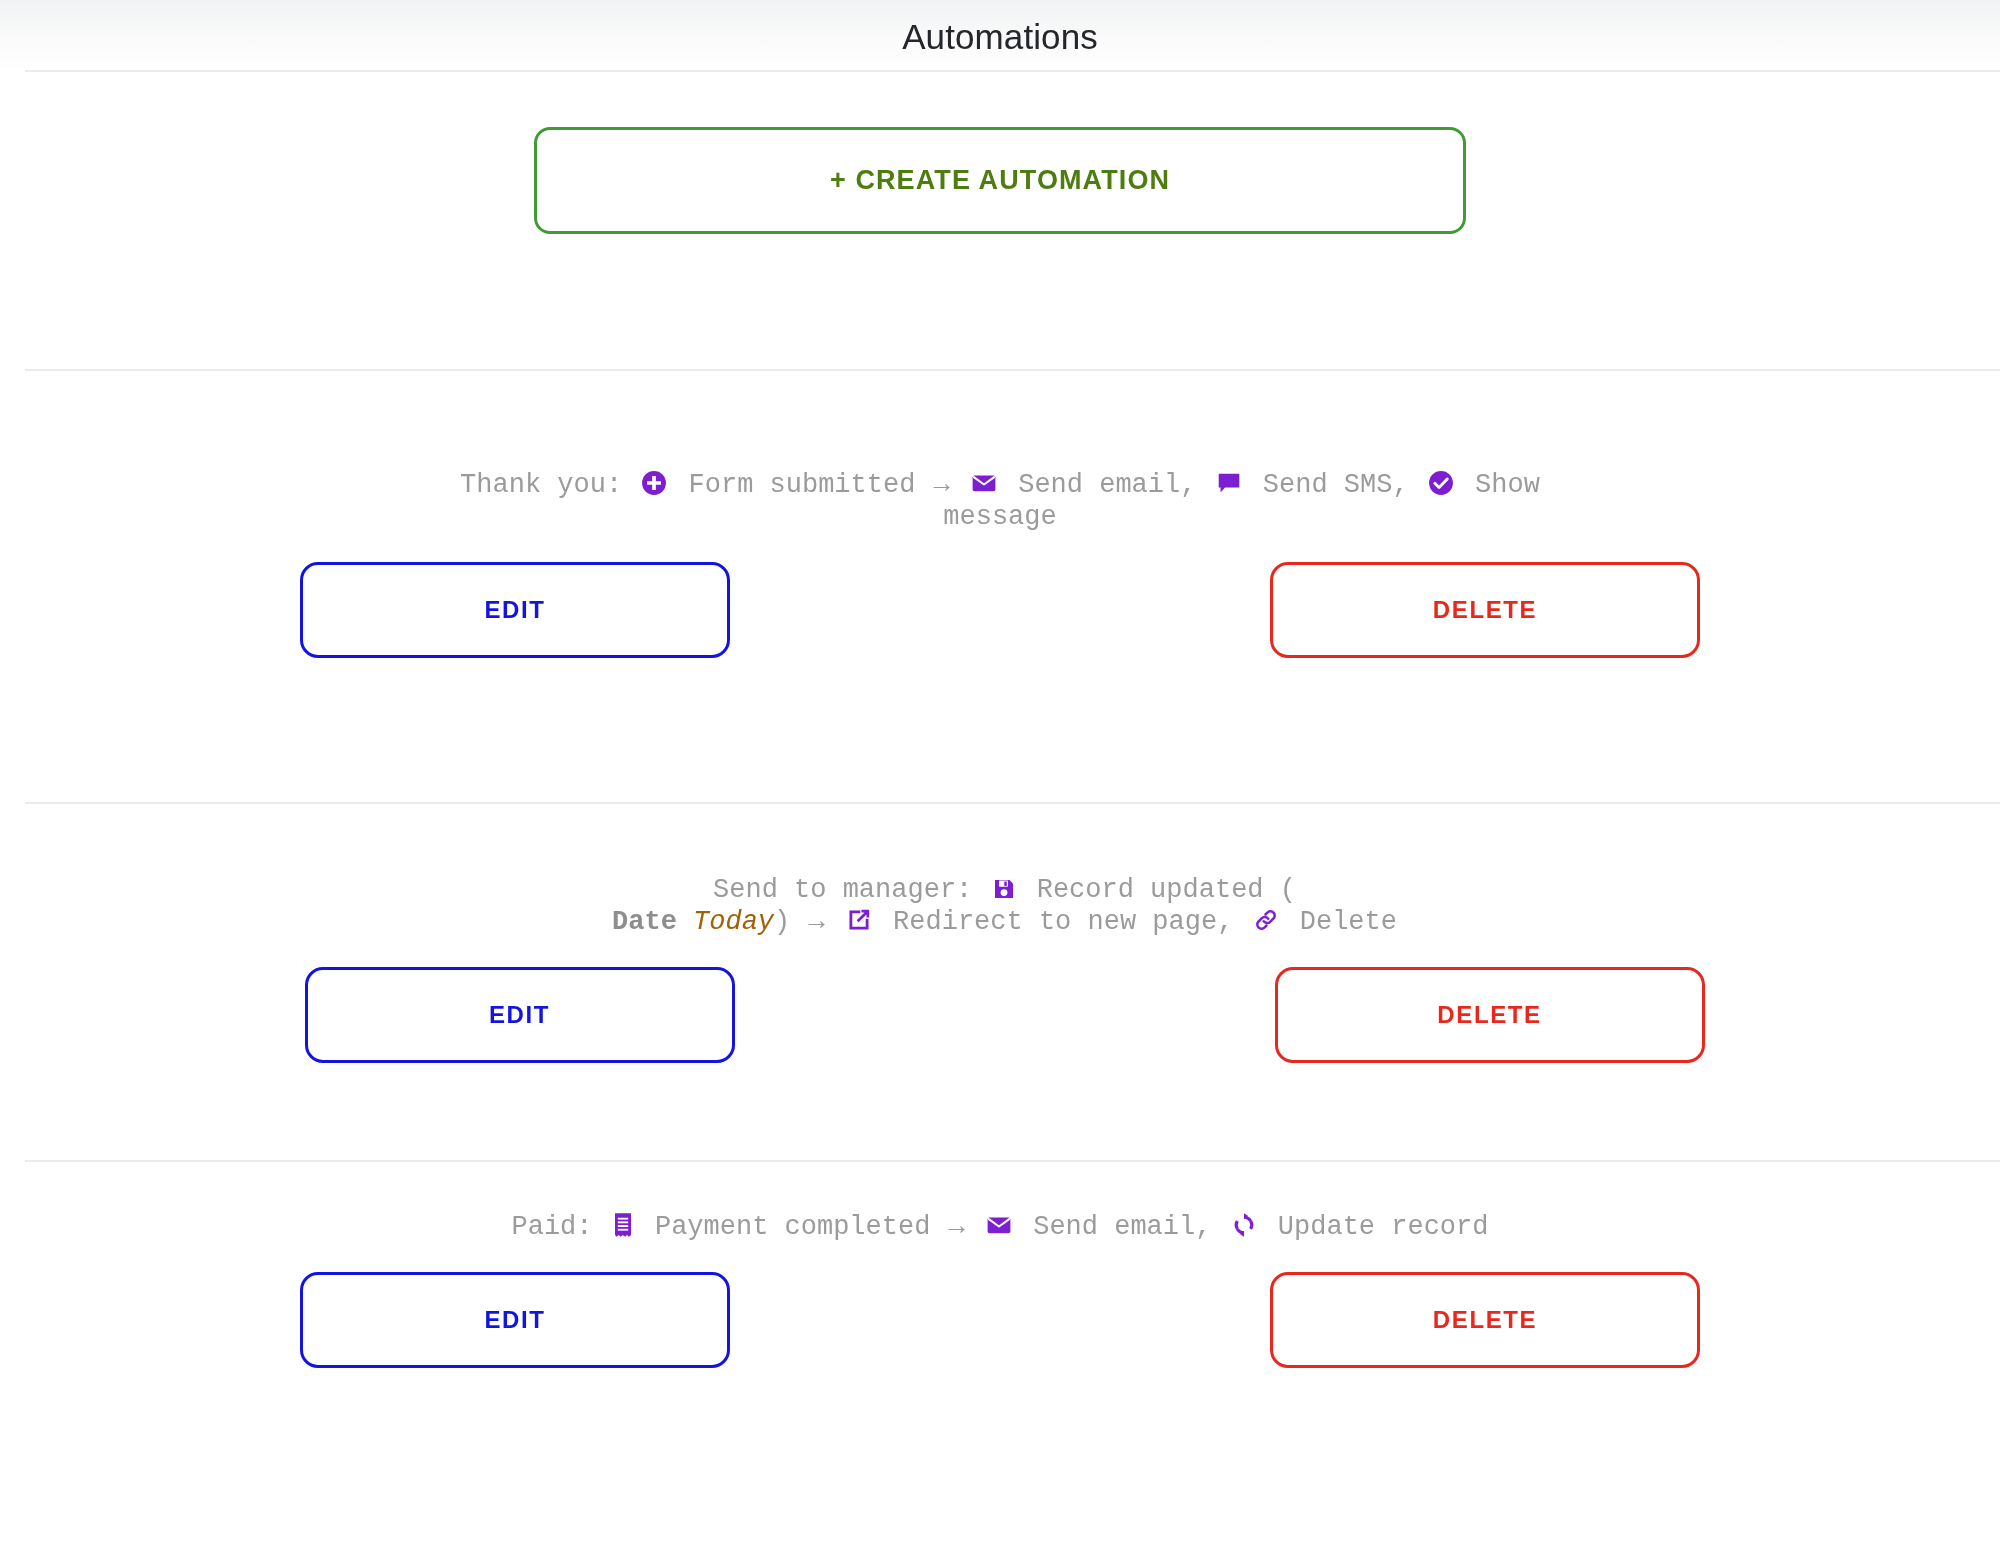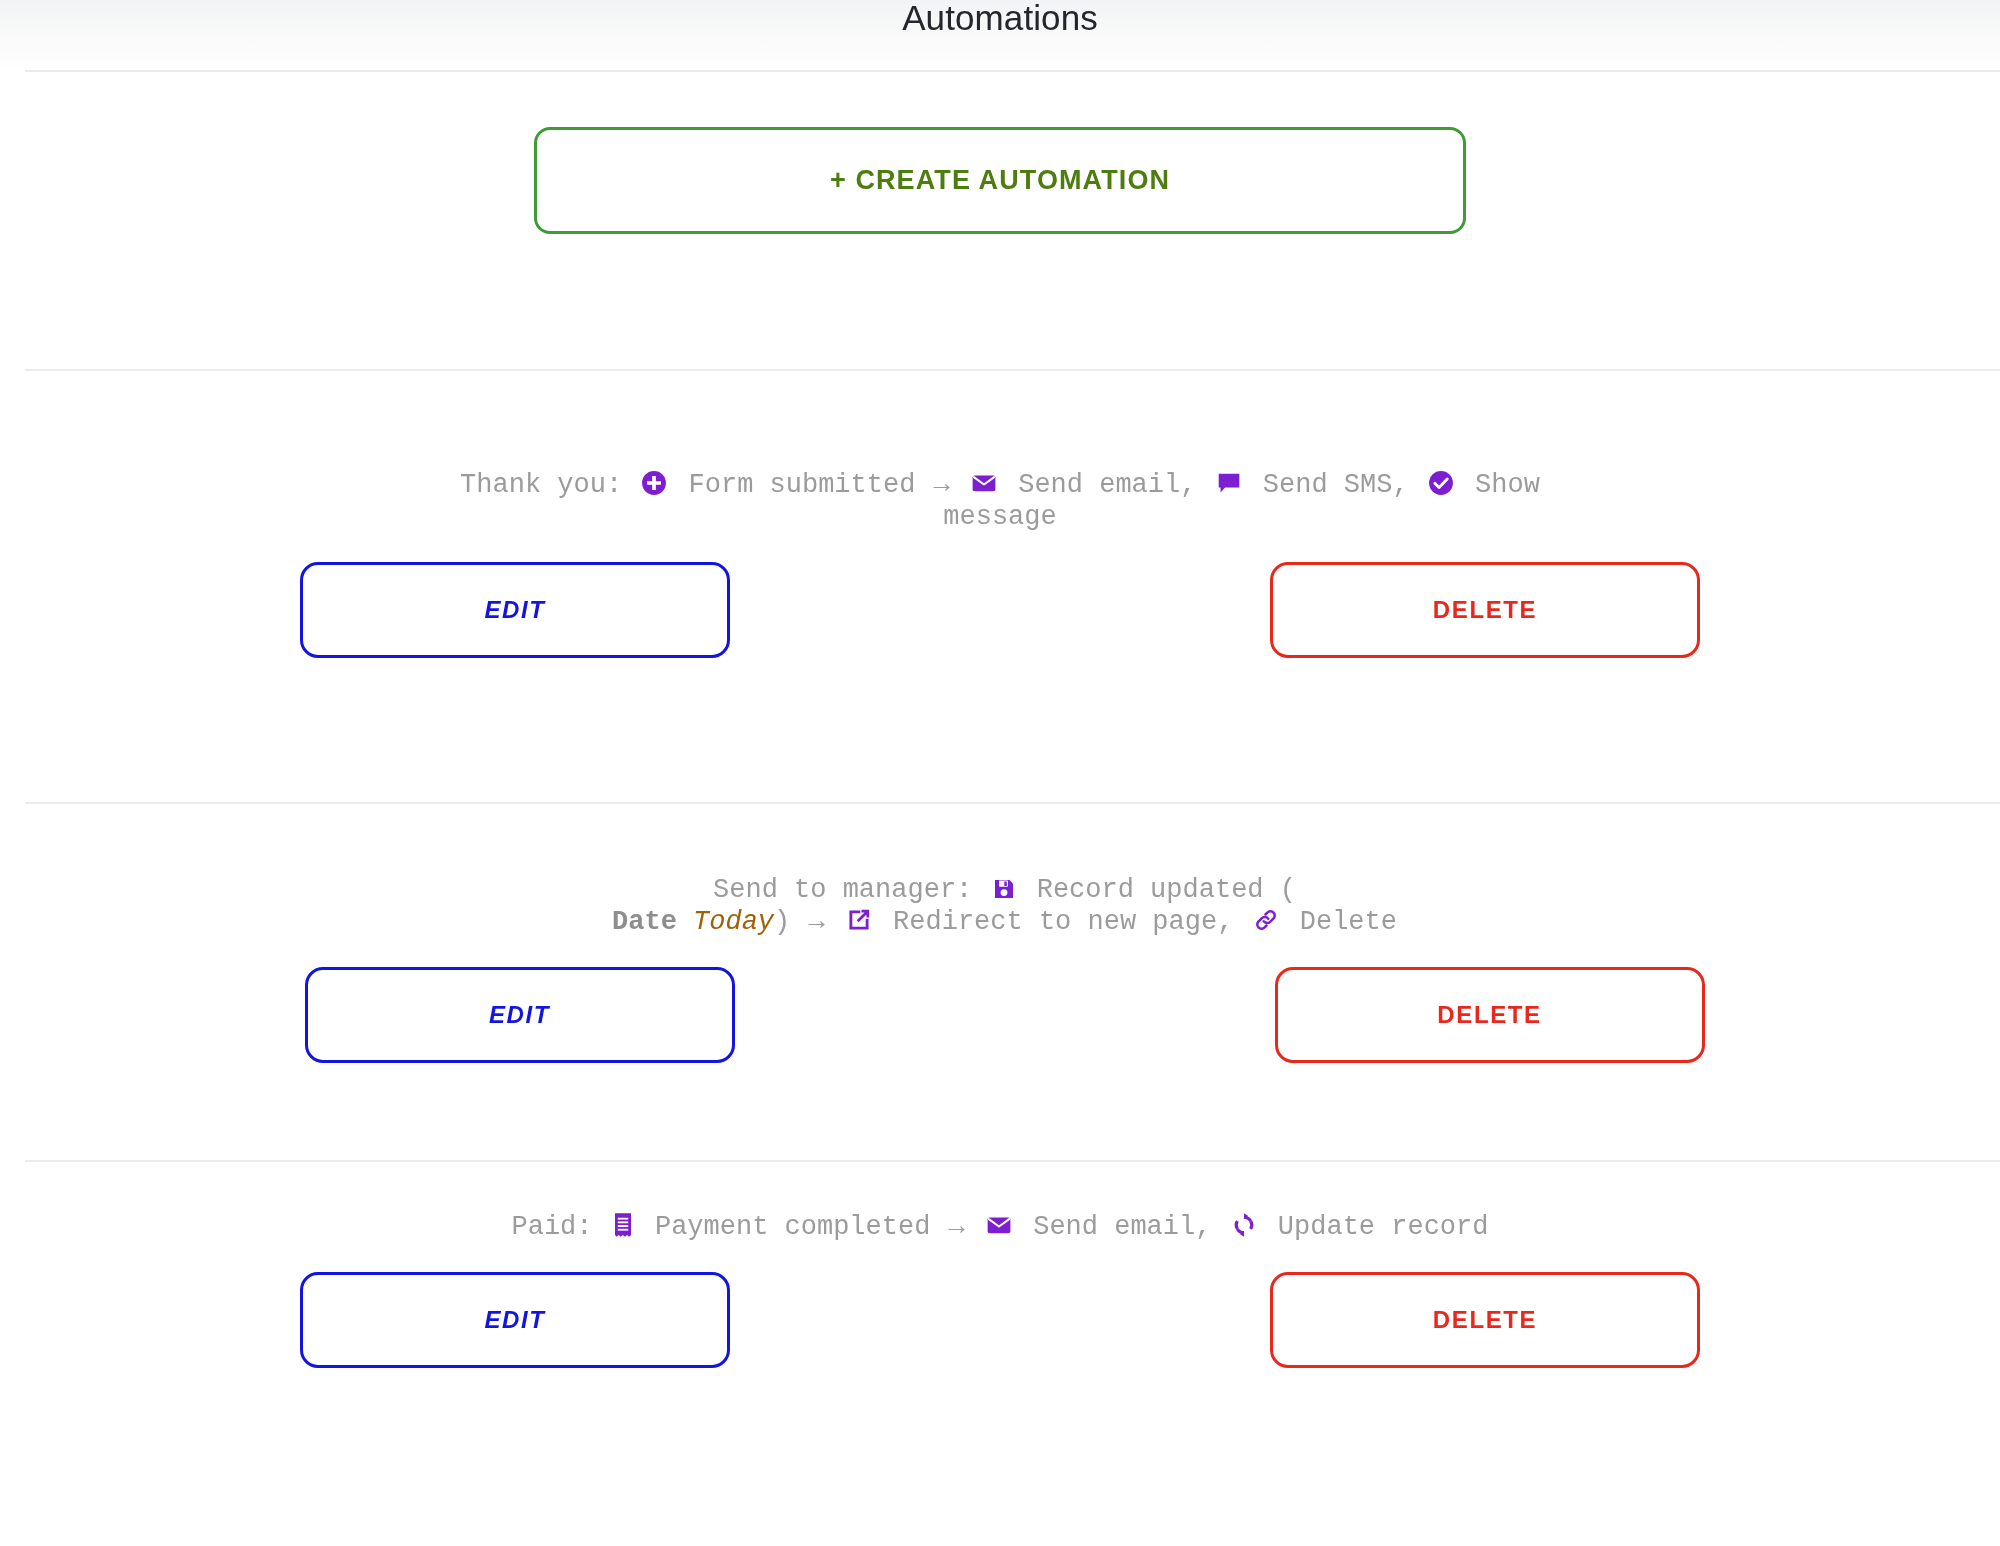--- a/index.html
+++ b/index.html
@@ -23,20 +23,21 @@
     overflow: hidden;
   }
 
   
   .header {
     position: relative;
     width: 100%;
     height: 72px;
     background: linear-gradient(to bottom, #f2f3f5 0%, #fafafa 55%, #ffffff 100%);
     display: flex;
+    align-items: center;
     justify-content: center;
   }
 
   .header-title {
     font-family: "Liberation Sans", sans-serif;
     font-size: 35px;
     font-weight: 400;
     color: #24262b;
     letter-spacing: 0.1px;
     line-height: 1;
@@ -140,21 +141,20 @@
     font-family: "Liberation Sans", sans-serif;
     font-size: 24px;
     font-weight: 700;
     letter-spacing: 1.6px;
     text-transform: uppercase;
   }
 
   .act-edit {
     border: 3px solid #1414e0;
     color: #1414e0;
-    font-style: italic;
   }
 
   .act-delete {
     border: 3px solid #e8281c;
     color: #e8281c;
   }
 </style>
 </head>
 <body>
 

